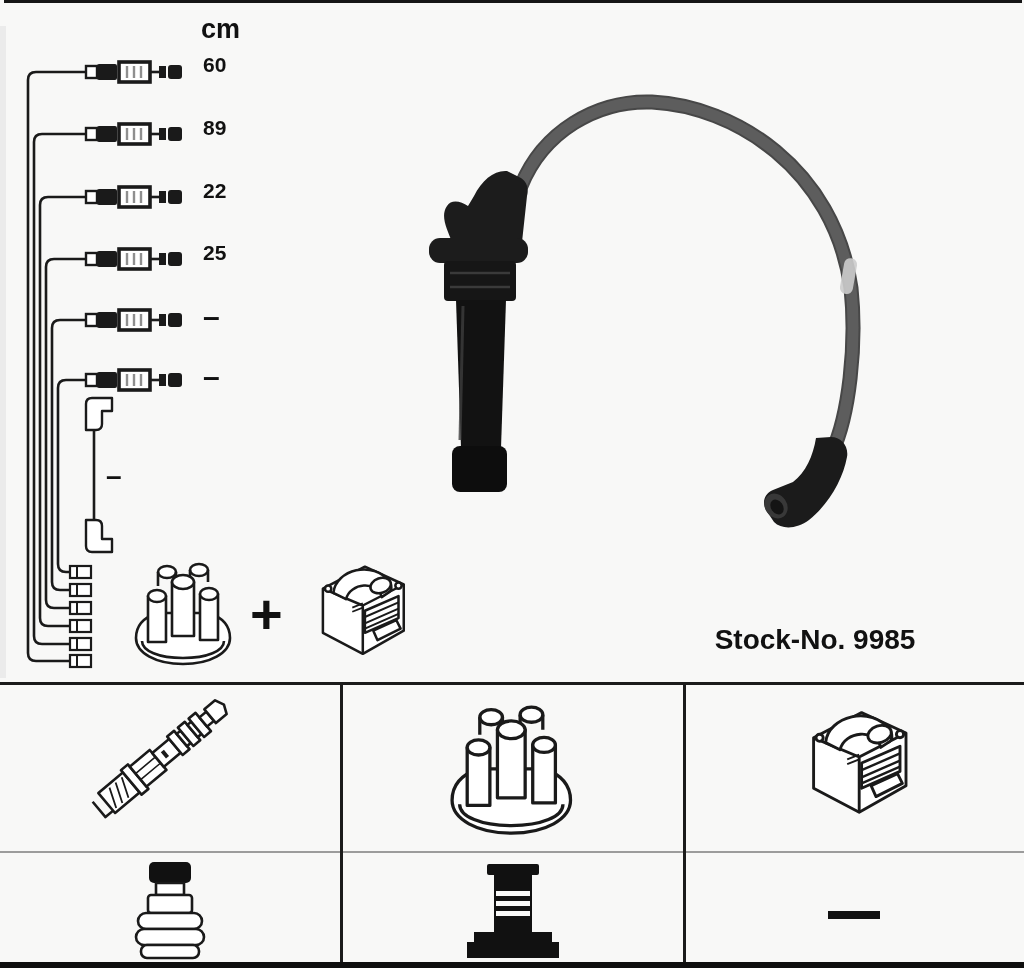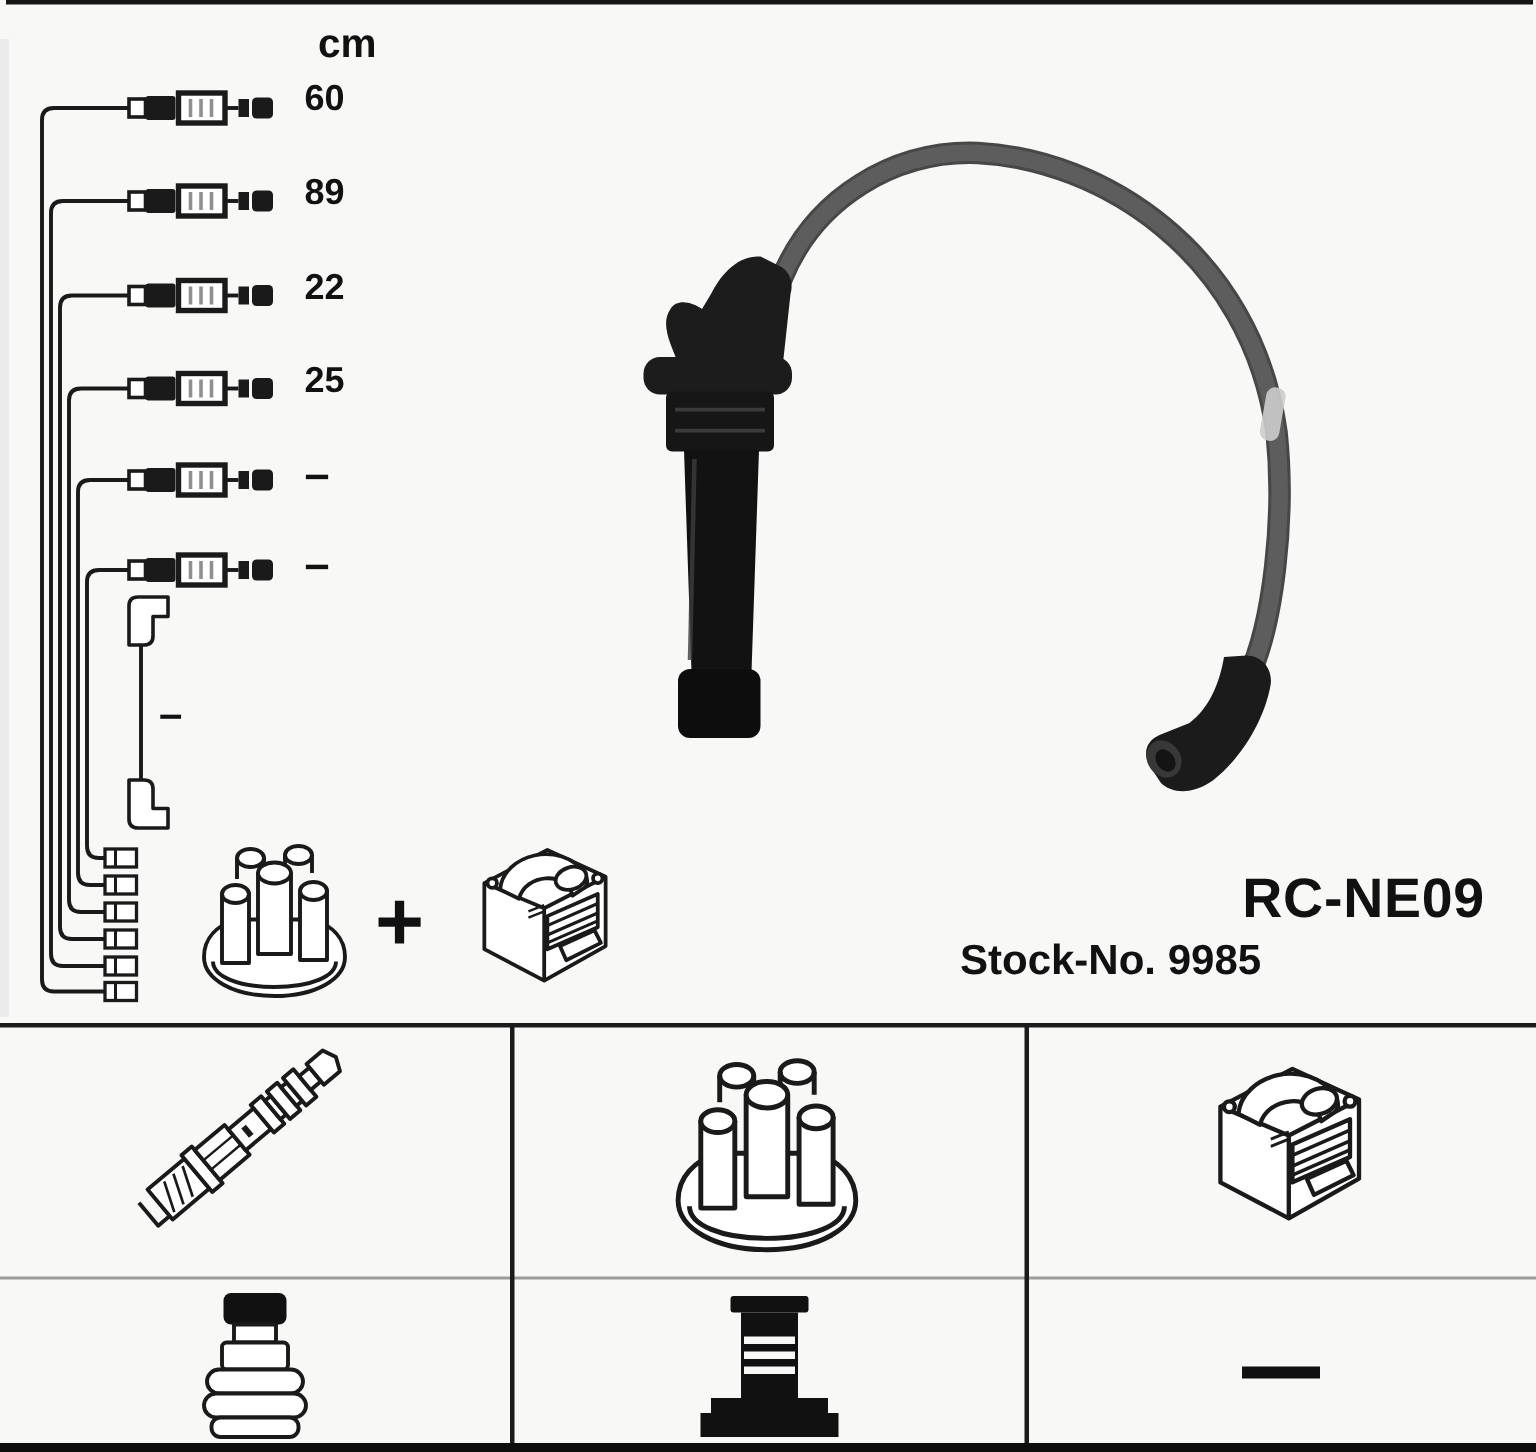--- a/index.html
+++ b/index.html
@@ -4,28 +4,28 @@
 <style>
   html,body{margin:0;padding:0;background:#ffffff;}
   .stage{
     position:relative;width:1024px;height:968px;overflow:hidden;
     background:#f8f8f7;
     font-family:"Liberation Sans",sans-serif;color:#111;
   }
   .abs{position:absolute;}
   .topline{left:4px;top:0;width:1018px;height:3px;background:#161616;}
   .leftgutter{left:0;top:26px;width:6px;height:652px;background:#ebebeb;}
-  .unit-label{left:201px;top:14px;font-size:27px;font-weight:700;letter-spacing:0;margin-left:11px;}
-  .len{left:203px;width:60px;font-size:24px;font-weight:700;line-height:1;}
+  .unit-label{left:201px;top:14px;font-size:27px;font-weight:700;letter-spacing:0;}
+  .len{left:203px;width:60px;font-size:21px;font-weight:700;line-height:1;}
   .len.dash{font-size:30px;}
   .coil-dash{left:106px;top:460px;font-size:28px;font-weight:700;}
   .plus{left:250px;top:586px;font-size:56px;font-weight:700;line-height:1;}
   .pcode{left:640px;top:578px;width:350px;text-align:right;
          font-size:37px;font-weight:700;letter-spacing:.5px;}
-  .pstock{left:640px;top:624px;width:350px;text-align:left;
+  .pstock{left:640px;top:624px;width:350px;text-align:center;
           font-size:28px;font-weight:700;}
   .gline{background:#1b1b1b;}
   .gline.mid{background:#9c9c9c;}
   svg{display:block;}
 </style>
 </head>
 <body>
 
 <div class="stage">
 
@@ -184,21 +184,20 @@
   <div class="abs len" style="top:117px">89</div>
   <div class="abs len" style="top:180px">22</div>
   <div class="abs len" style="top:242px">25</div>
   <div class="abs len dash" style="top:302px">–</div>
   <div class="abs len dash" style="top:362px">–</div>
 
   <div class="abs coil-dash">–</div>
 
   <div class="abs plus">+</div>
 
-  <div class="abs pcode">RC-NE09</div>
   <div class="abs pstock">Stock-No. 9985</div>
 
   <div class="abs gline" style="left:0;top:682px;width:1024px;height:3px"></div>
   <div class="abs gline mid" style="left:0;top:851px;width:1024px;height:2px"></div>
   <div class="abs gline" style="left:340px;top:683px;width:3px;height:281px"></div>
   <div class="abs gline" style="left:683px;top:683px;width:3px;height:281px"></div>
   <div class="abs gline" style="left:0;top:962px;width:1024px;height:6px;background:#0e0e0e"></div>
 
 </div>
 

